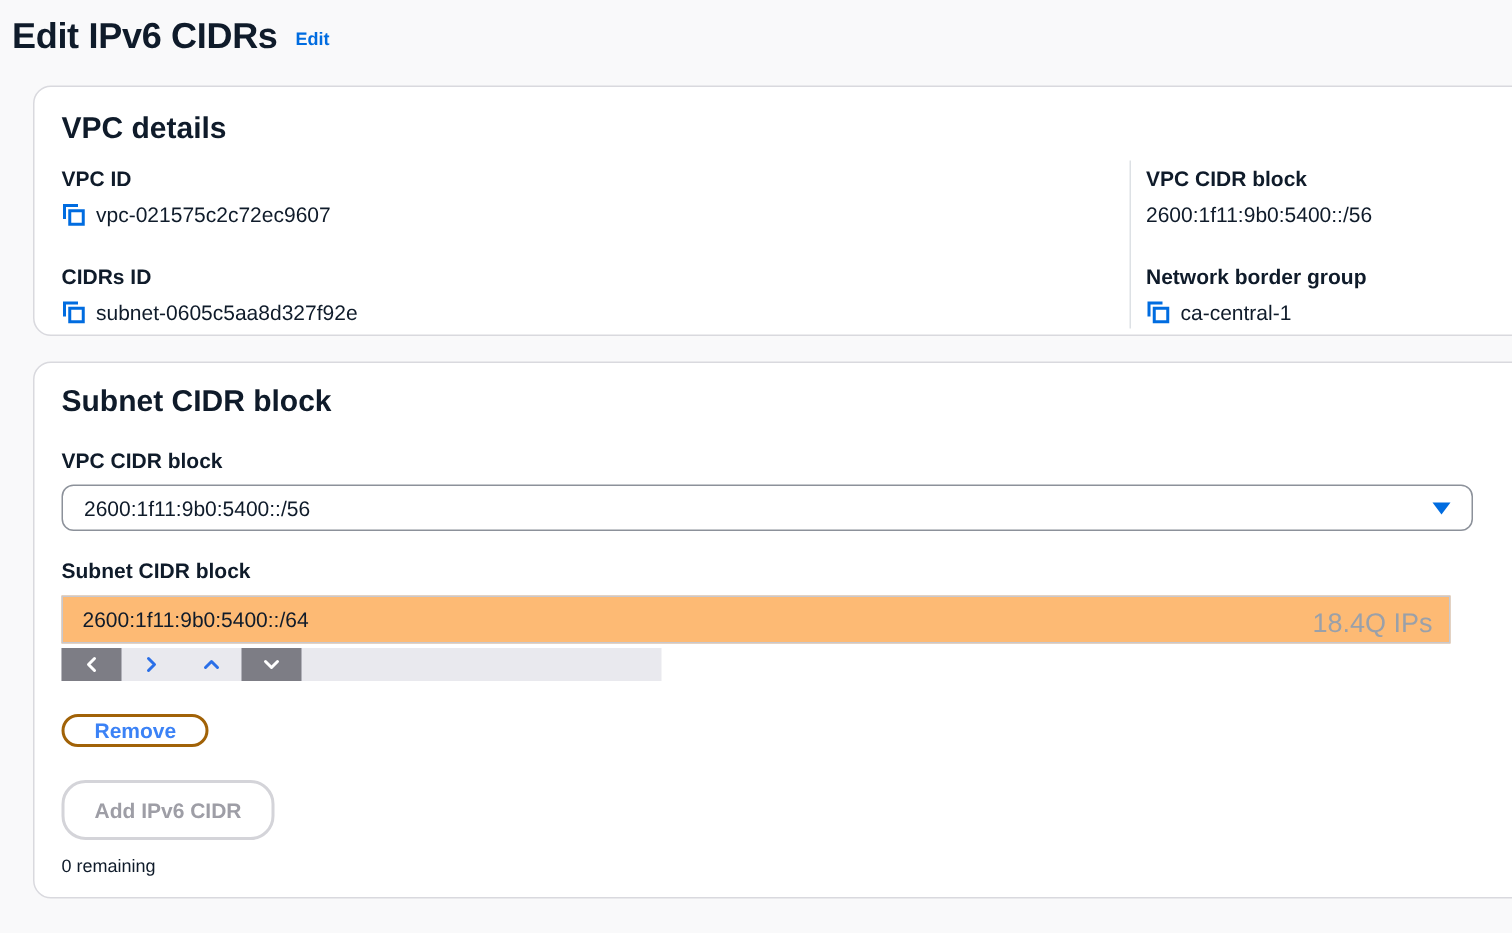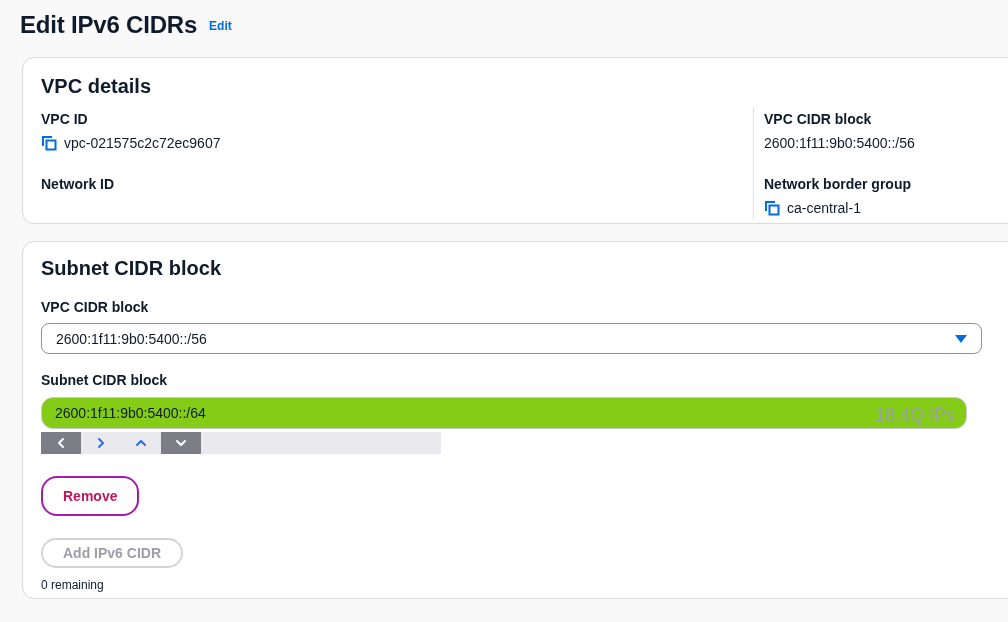--- a/index.html
+++ b/index.html
@@ -5,21 +5,21 @@
   * { margin: 0; padding: 0; box-sizing: border-box; }
   html, body { width: 1008px; height: 622px; overflow: hidden; }
   body {
     background: #f9f9fa;
     font-family: "Liberation Sans", "DejaVu Sans", sans-serif;
     color: #0f1b2a;
     position: relative;
   }
 
   
-  .page-header { position: absolute; left: 20px; top: 11px; display: flex; align-items: flex-start; }
+  .page-header { position: absolute; left: 8px; top: 11px; display: flex; align-items: flex-start; }
   .page-title { font-size: 24px; font-weight: 700; color: #0f1b2a; line-height: 28px; letter-spacing: -0.2px; }
   .info-link { font-size: 12px; font-weight: 700; color: #006ce0; margin-left: 12px; margin-top: 8px; text-decoration: none; cursor: pointer; }
 
   
   .card {
     position: absolute; left: 22px; width: 1080px;
     background: #ffffff; border: 1px solid #d9d9de; border-radius: 12px;
   }
   .card-vpc-details { top: 57px; height: 167px; padding: 15px 0 0 18px; }
   .card-subnet-cidr { top: 241px; height: 358px; padding: 13px 0 0 18px; }
@@ -46,21 +46,21 @@
     padding: 0 14px; cursor: pointer;
   }
   .select-value { font-size: 14px; color: #0f1b2a; }
   .select-caret {
     width: 0; height: 0;
     border-left: 6px solid transparent; border-right: 6px solid transparent;
     border-top: 8px solid #006ce0;
   }
   .cidr-input {
     margin-top: 7px; width: 926px; height: 32px;
-    border: 1px solid #c8c8ce; border-radius: 12px; background: #84cc16;
+    border: 1px solid #c8c8ce; border-radius: 0; background: #fdba74;
     font-family: "Liberation Sans", "DejaVu Sans", sans-serif;
     font-size: 14px; color: #0f1b2a; padding: 0 78px 0 13px;
   }
   .input-wrap { position: relative; width: 926px; }
   .input-hint {
     position: absolute; right: 12px; top: 15px;
     font-size: 18px; color: #9aa0a9; pointer-events: none;
   }
 
   
@@ -72,28 +72,28 @@
     width: 40px; height: 22px; border: none; background: transparent;
     display: flex; align-items: center; justify-content: center; cursor: pointer;
   }
   .stepper-btn.dark { background: #7d7d85; }
   .stepper-btn svg { width: 12px; height: 12px; }
   .stepper-btn.dark svg polyline { stroke: #ffffff; }
   .stepper-btn.light svg polyline { stroke: #2a6fe8; }
 
   
   .remove-button {
-    margin-top: 22px; height: 40px; padding: 0 20px;
-    border: 2px solid #a21caf; border-radius: 16px; background: #fff;
-    color: #be185d; font-size: 14px; font-weight: 700;
+    margin-top: 22px; height: 22px; padding: 0 20px;
+    border: 2px solid #a16207; border-radius: 16px; background: #fff;
+    color: #3b82f6; font-size: 14px; font-weight: 700;
     font-family: "Liberation Sans", "DejaVu Sans", sans-serif; cursor: pointer;
     display: inline-block;
   }
   .add-button {
-    margin-top: 22px; height: 30px; padding: 0 20px;
+    margin-top: 22px; height: 40px; padding: 0 20px;
     border: 2px solid #d4d4d9; border-radius: 16px; background: #fff;
     color: #9e9ea6; font-size: 14px; font-weight: 700;
     font-family: "Liberation Sans", "DejaVu Sans", sans-serif; cursor: not-allowed;
     display: inline-block;
   }
   .btn-row { line-height: 0; }
   .remaining-text { font-size: 12px; color: #0f1b2a; margin-top: 9px; line-height: 16px; }
 </style>
 </head>
 <body>
@@ -115,21 +115,30 @@
             <svg viewBox="0 0 16 16">
                 <polyline points="11,2 2,2 2,11" fill="none" stroke="#006ce0" stroke-width="2"></polyline>
                 <rect x="5.5" y="5.5" width="9" height="9" fill="none" stroke="#006ce0" stroke-width="2"></rect>
               </svg>
           </button>
           <span class="field-value">vpc-021575c2c72ec9607</span>
         </div>
       </div>
 
       <div class="field">
-        <div class="field-label">Network ID</div>
+        <div class="field-label">CIDRs ID</div>
+        <div class="field-value-row">
+          <button class="copy-btn">
+            <svg viewBox="0 0 16 16">
+                <polyline points="11,2 2,2 2,11" fill="none" stroke="#006ce0" stroke-width="2"></polyline>
+                <rect x="5.5" y="5.5" width="9" height="9" fill="none" stroke="#006ce0" stroke-width="2"></rect>
+              </svg>
+          </button>
+          <span class="field-value">subnet-0605c5aa8d327f92e</span>
+        </div>
       </div>
 
     </div>
     <div class="col-right">
 
       <div class="field">
         <div class="field-label">VPC CIDR block</div>
         <div class="field-value-row">
           <span class="field-value">2600:1f11:9b0:5400::/56</span>
         </div>

